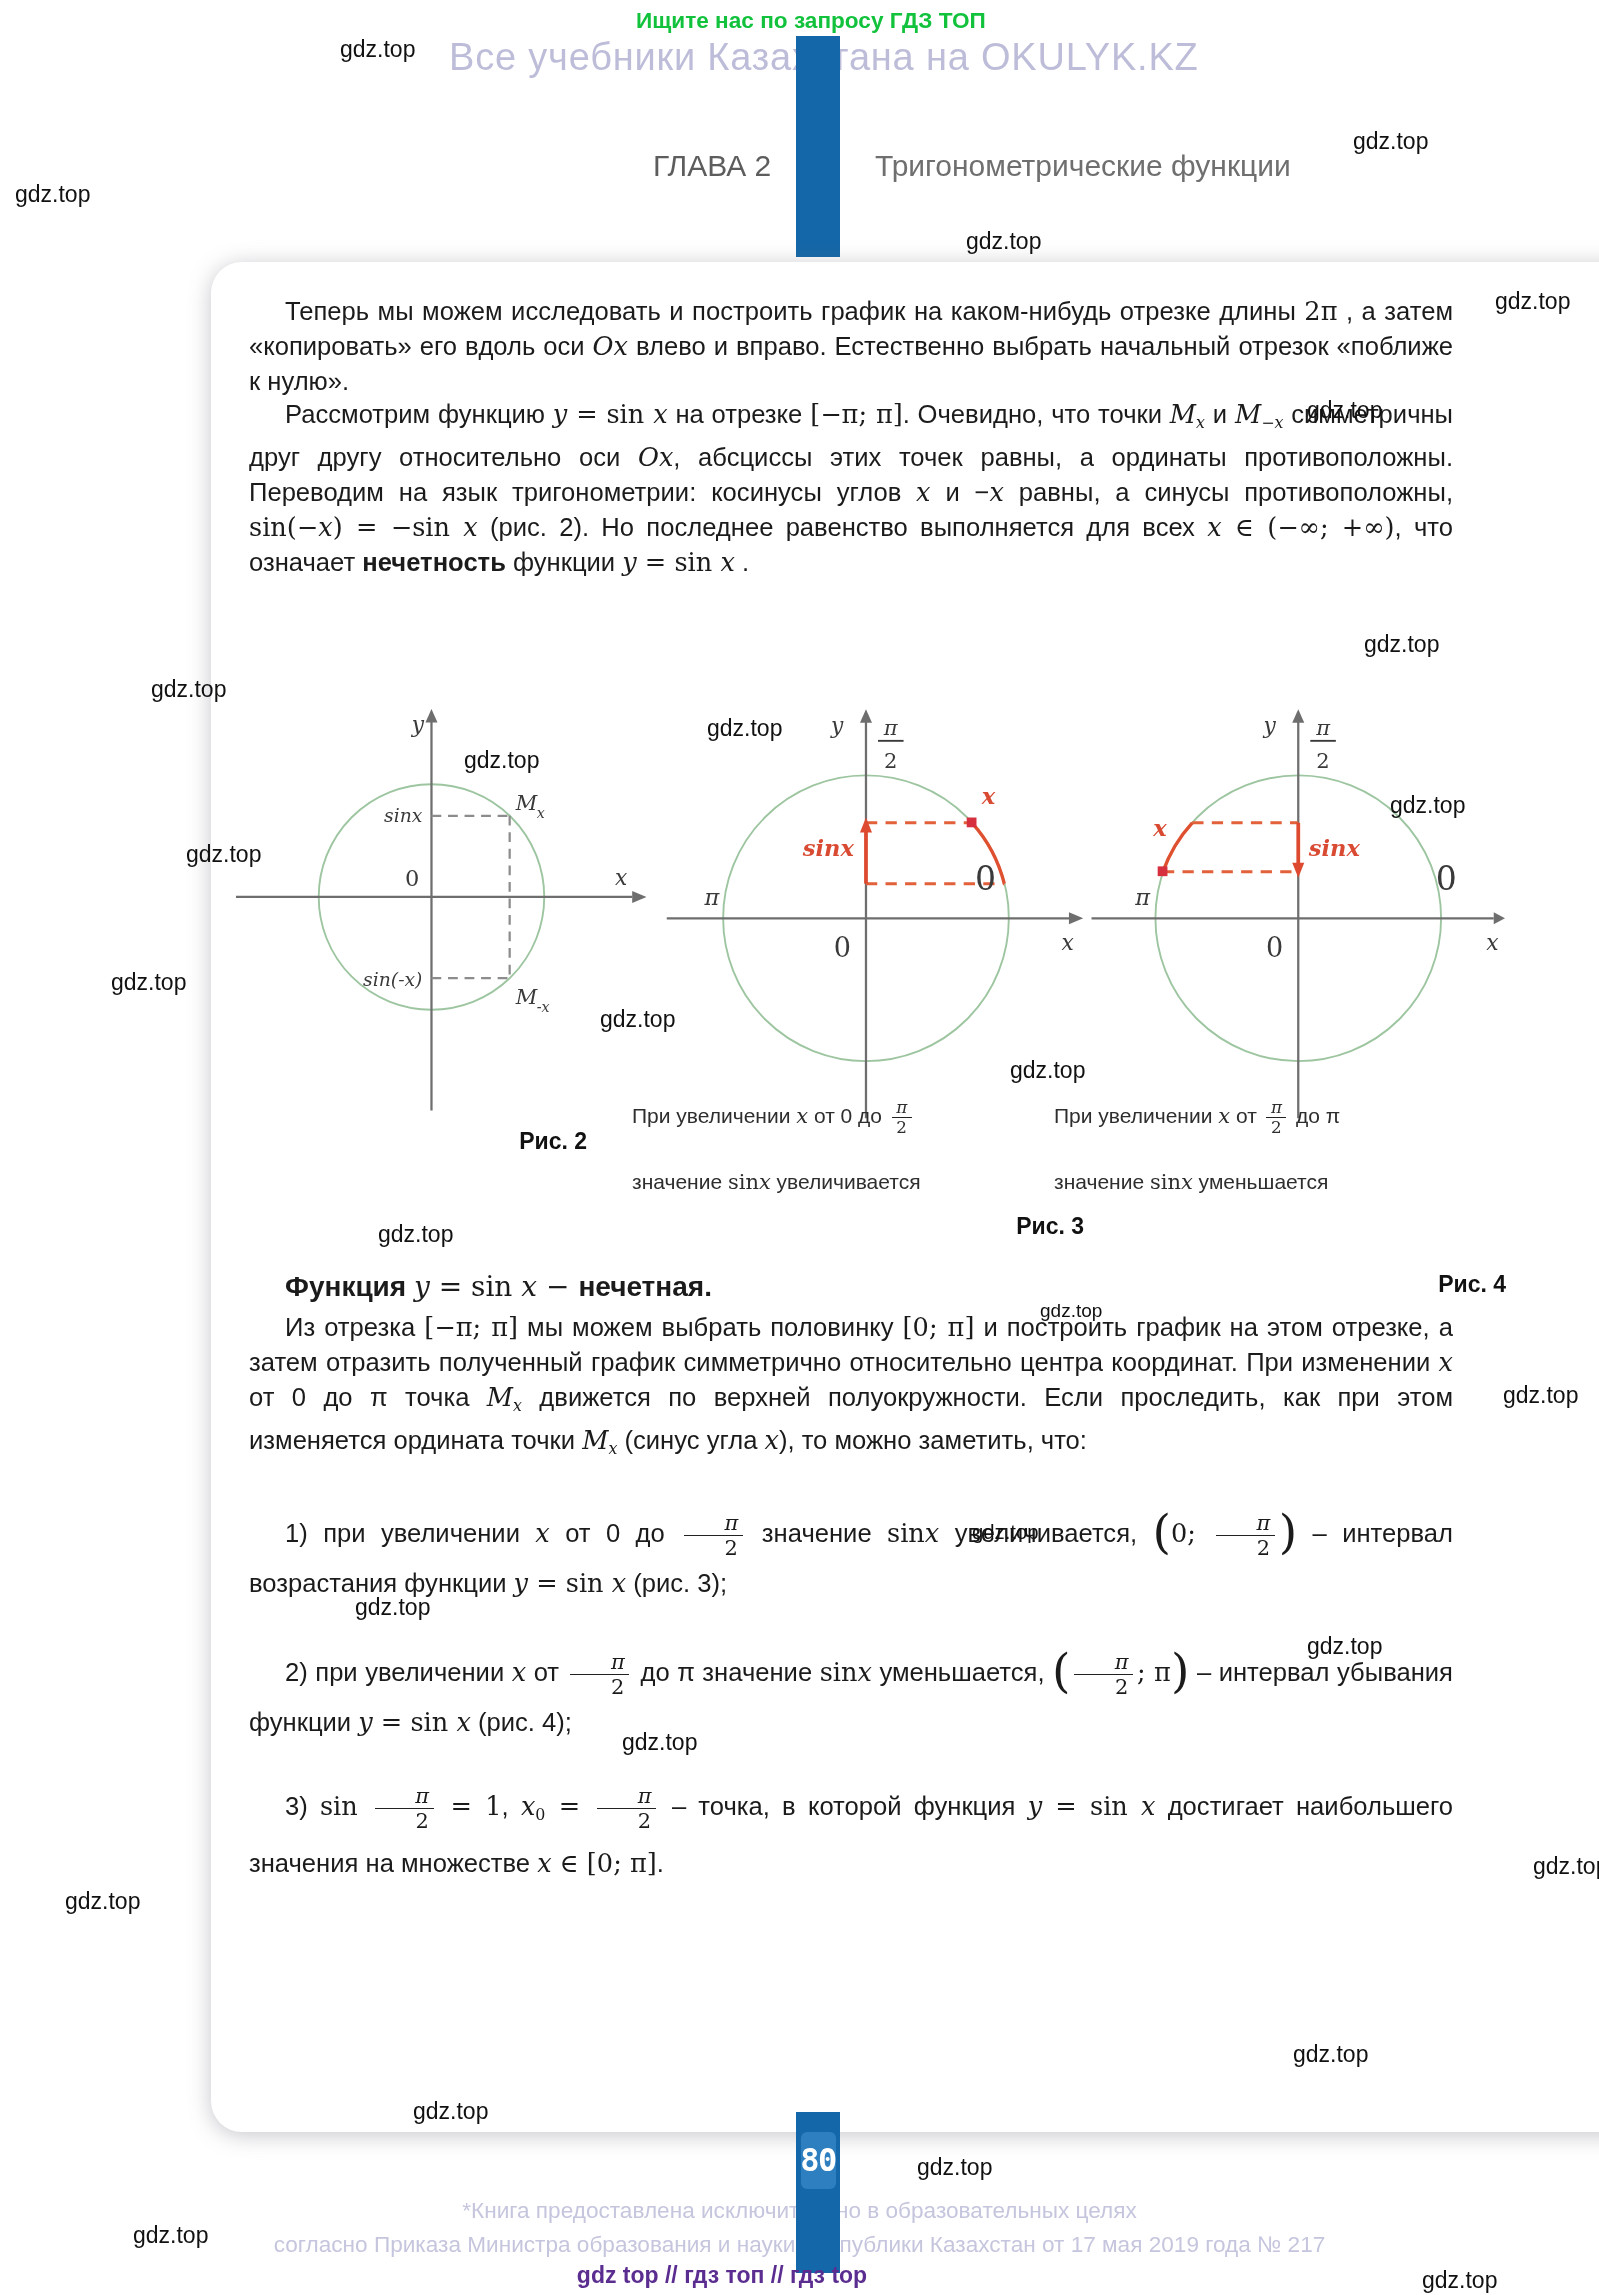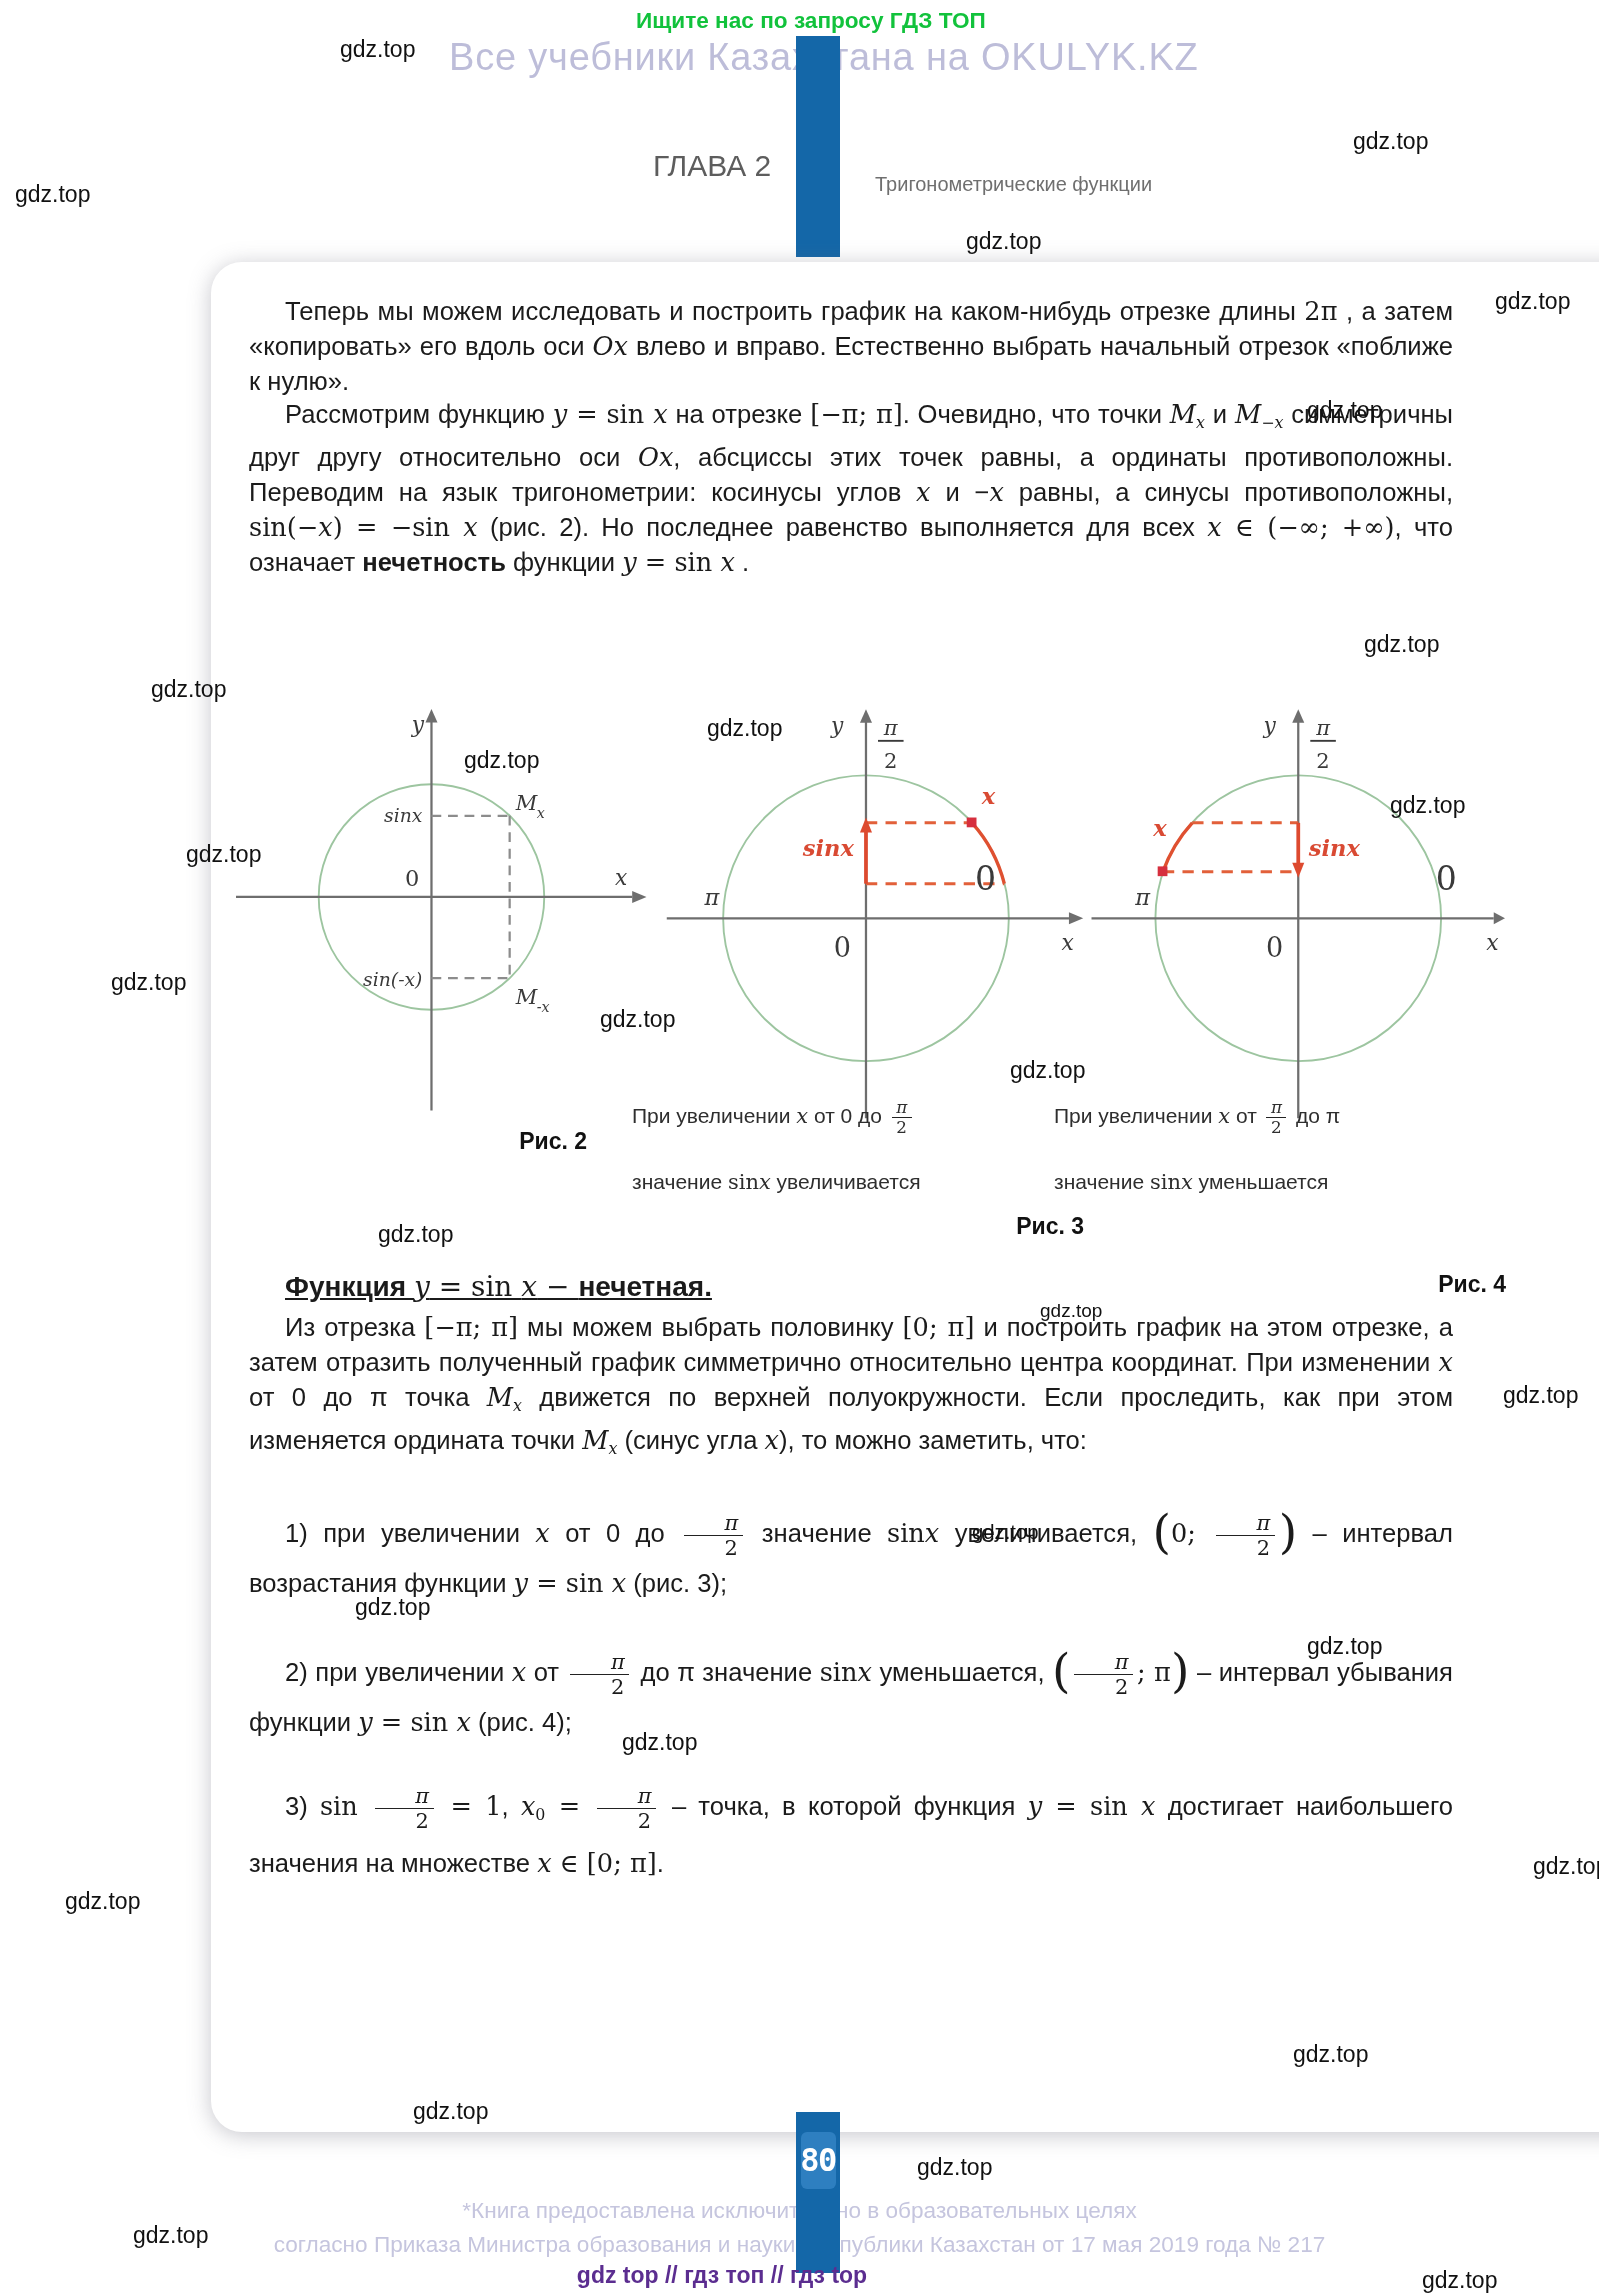--- a/index.html
+++ b/index.html
@@ -6,33 +6,33 @@
   #page{position:relative;width:1599px;height:2295px;background:#ffffff;overflow:hidden;
         font-family:"Liberation Sans",sans-serif;color:#1b1b1b;}
 
   
   .green-banner{position:absolute;left:636px;top:7.5px;font-size:22.6px;font-weight:600;color:#12c23c;white-space:nowrap;}
   .site-banner{position:absolute;left:449px;top:36px;font-size:38px;color:#bdbdd9;letter-spacing:0.8px;white-space:nowrap;}
 
   
   .top-bar{position:absolute;left:796px;top:36px;width:44px;height:221px;background:#1467a8;}
   .chapter{position:absolute;left:653px;top:149px;width:135px;font-size:30px;color:#5d5d5d;white-space:nowrap;}
-  .chapter-title{position:absolute;left:875px;top:149px;font-size:20px;color:#6f6f6f;white-space:nowrap;margin-top:24px;}
+  .chapter-title{position:absolute;left:875px;top:149px;font-size:30px;color:#6f6f6f;white-space:nowrap;}
 
   
   .wm{position:absolute;font-size:23px;color:#111;white-space:nowrap;z-index:30;}
 
   
   .card{position:absolute;left:211px;top:262px;width:1524px;height:1870px;background:#ffffff;
         border-radius:31px;box-shadow:0 3px 22.6px rgba(105,105,120,.38);z-index:5;}
 
   .para{position:absolute;left:38px;width:1204px;font-size:25.6px;line-height:35px;
         text-align:justify;text-indent:36px;color:#1b1b1b;}
   .item{line-height:48px;}
-  .fheading{font-size:28px;line-height:38px;text-decoration:underline;}
+  .fheading{font-size:28px;line-height:38px;}
 
   
   .m{font-family:"DejaVu Serif",serif;}
   .mi{font-family:"DejaVu Serif",serif;font-style:italic;}
   .b{font-weight:bold;}
   .msub,.misub{font-family:"DejaVu Serif",serif;font-size:0.62em;vertical-align:-0.3em;}
   .misub{font-style:italic;}
   .big{font-family:"DejaVu Serif",serif;font-size:1.85em;font-weight:300;vertical-align:-0.12em;line-height:0;}
   .frac{display:inline-flex;flex-direction:column;align-items:center;vertical-align:middle;
         line-height:1.05;margin:0 3.8px;font-family:"DejaVu Serif",serif;font-size:0.82em;}

